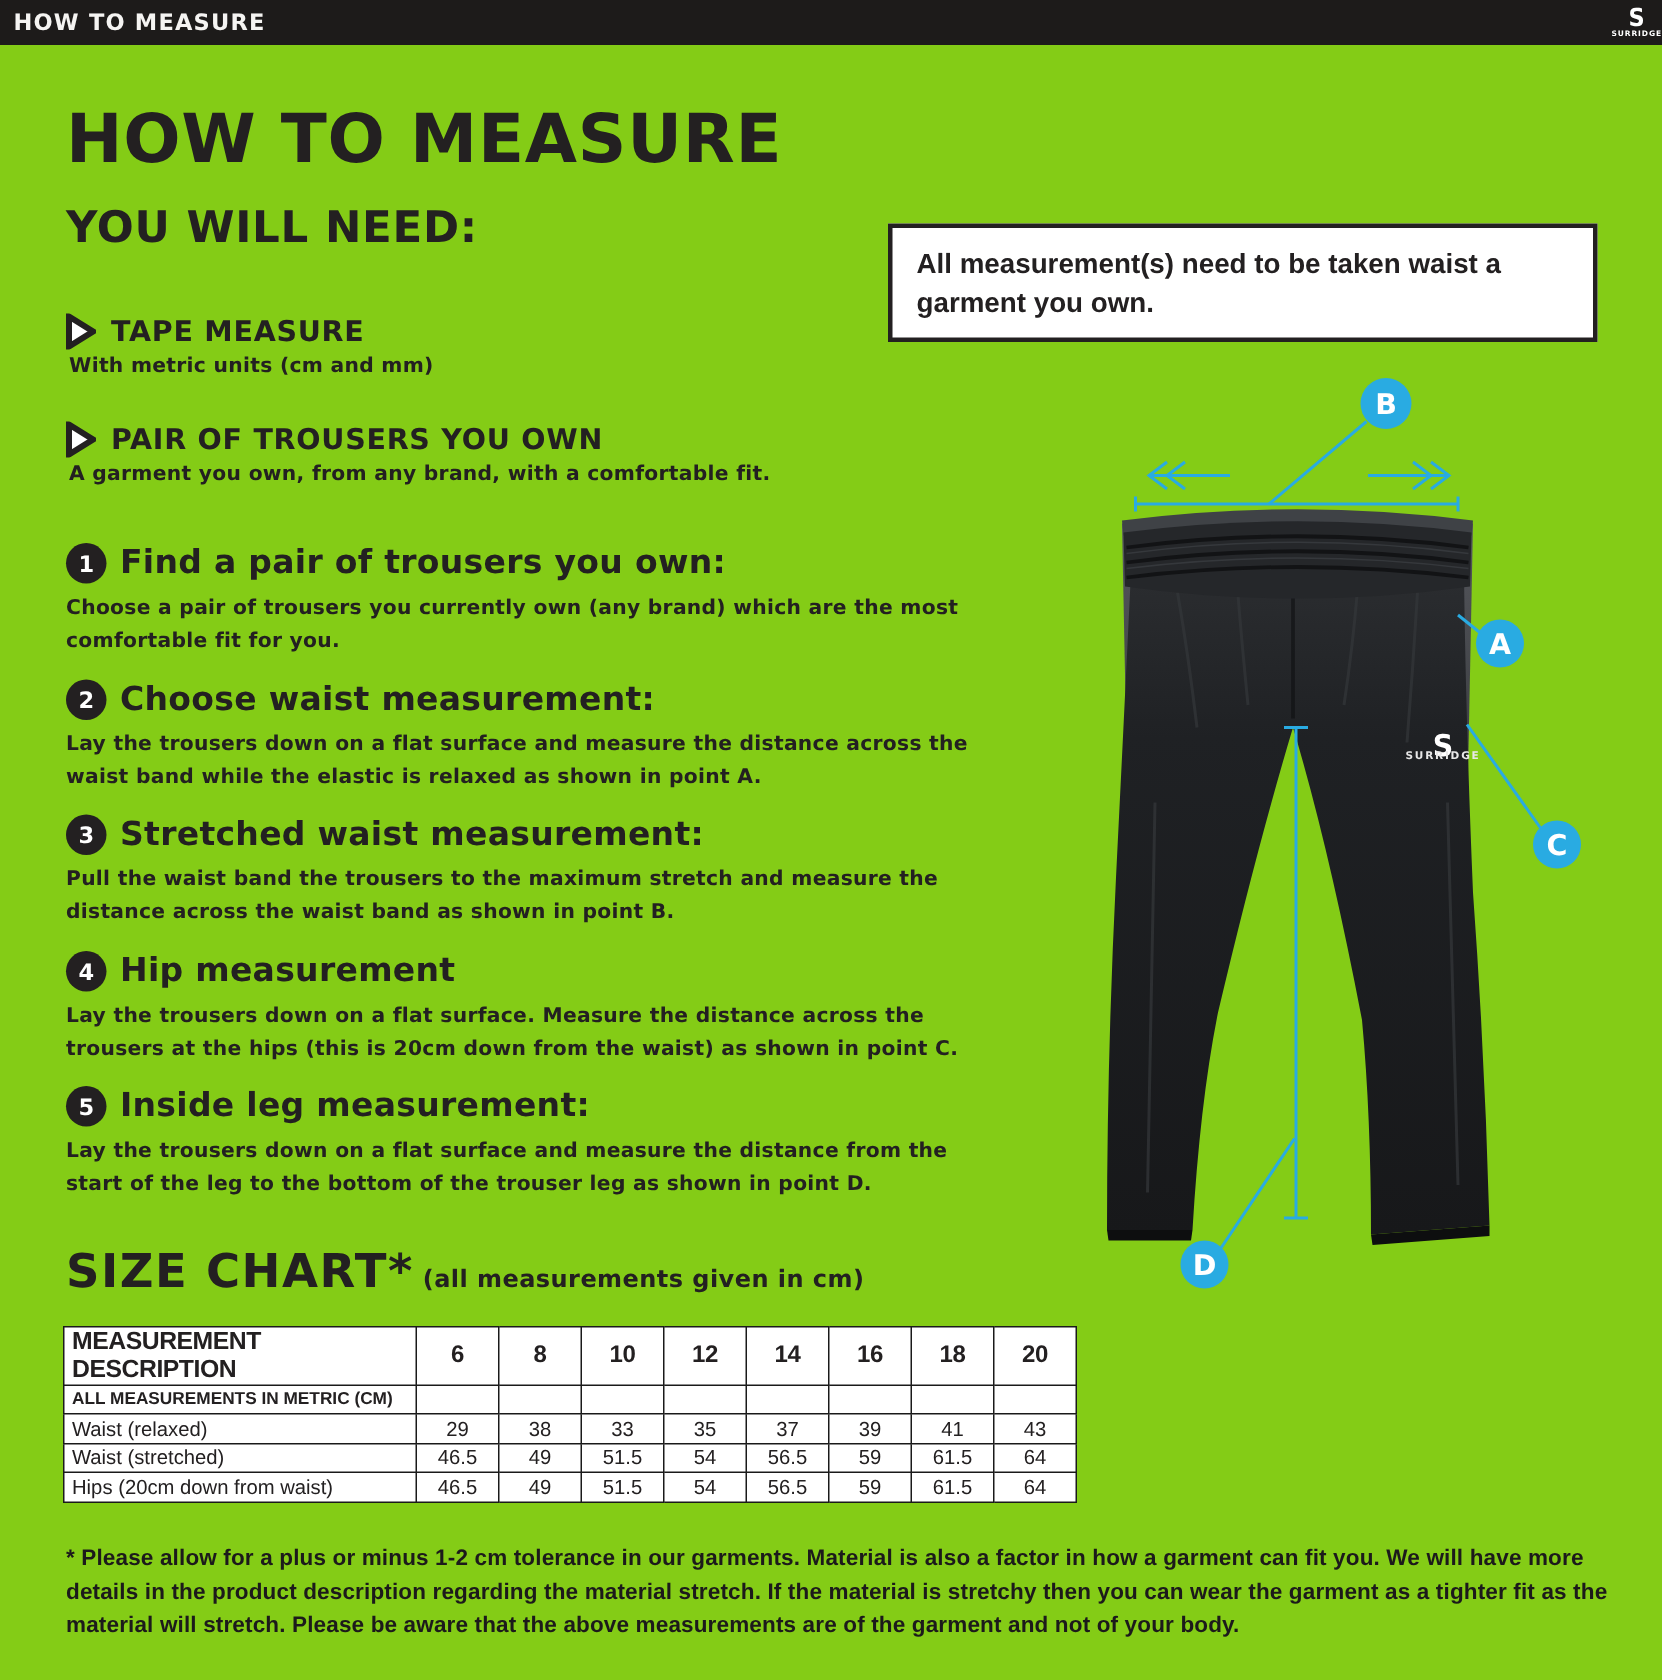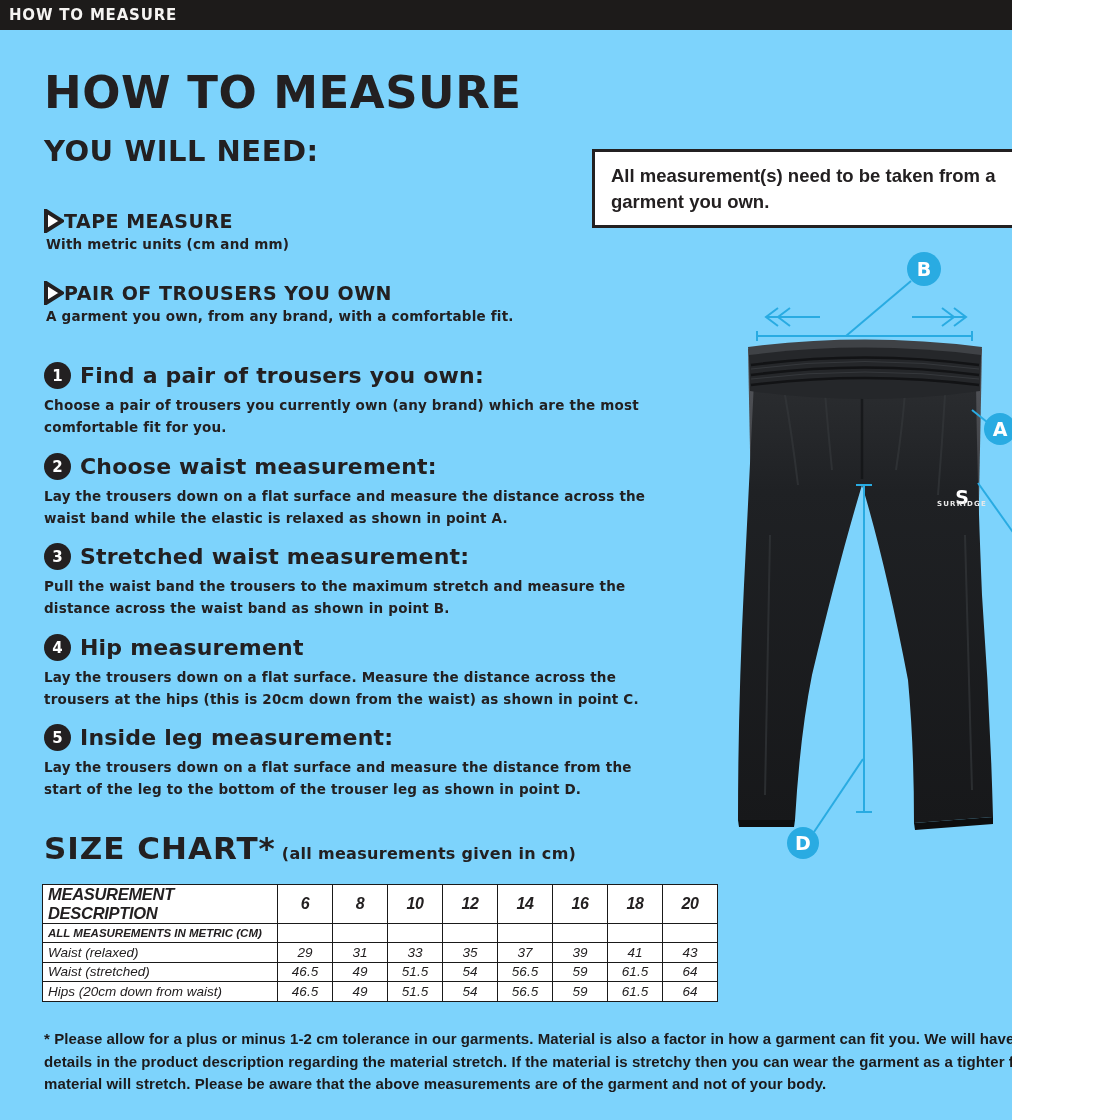--- a/index.html
+++ b/index.html
@@ -1,18 +1,18 @@
 <!DOCTYPE html>
 <html><head>
 <meta charset="utf-8">
 <style>
   * { margin:0; padding:0; box-sizing:border-box; }
   html,body { background:#ffffff; }
   .page {
-    position:relative; width:1012px; height:1120px; background:#7dd3fc;
+    position:relative; width:1108px; height:1120px; background:#84cc16;
     font-family:"DejaVu Sans", sans-serif; color:#232021; overflow:hidden;
   }
   
   .topbar {
     position:absolute; left:0; top:0; width:1120px; height:30px;
     background:#1d1b1a; display:flex; align-items:center; justify-content:space-between;
     padding:0 8px 0 9px;
   }
   .topbar-title {
     color:#f5f4f2; font-size:15px; font-weight:bold; letter-spacing:0.8px;
@@ -26,21 +26,21 @@
   .main-title {
     position:absolute; left:44px; top:66px; font-size:45px; font-weight:bold;
     letter-spacing:0.5px; color:#232021;
   }
   .need-heading {
     position:absolute; left:44px; top:134px; font-size:29px; font-weight:bold; letter-spacing:0.5px;
   }
 
   
   .need-item { position:absolute; left:44px; }
-  .need-item .row { display:flex; align-items:center; }
+  .need-item .row { display:flex; align-items:center; gap:10px; }
   .need-title { font-size:19px; font-weight:bold; letter-spacing:0.5px; }
   .need-desc { font-size:13.5px; font-weight:bold; margin-top:3px; margin-left:2px; letter-spacing:0.2px;text-align:center; }
   .tri-icon { width:20px; height:24px; flex:0 0 auto; }
 
   
   .step { position:absolute; left:44px; width:620px; }
   .step-head { display:flex; align-items:center; gap:9px; }
   .step-badge {
     width:27px; height:27px; border-radius:50%; background:#232021; color:#ffffff;
     font-size:15px; font-weight:bold; display:flex; align-items:center; justify-content:center; flex:0 0 auto;
@@ -54,21 +54,21 @@
     border:3px solid #232021; background:#ffffff; padding:11px 16px;
     font-family:"Liberation Sans", sans-serif; font-size:18.5px; font-weight:bold; line-height:1.42;
   }
 
   
   .figure { position:absolute; left:690px; top:235px; width:430px; height:630px; }
 
   
   .size-heading { position:absolute; left:44px; top:830px; font-size:31px; font-weight:bold; letter-spacing:1px; }
   .size-subheading { font-size:16px; font-weight:bold; letter-spacing:0.3px; margin-left:6px;text-align:center; }
-  .chart-wrap { position:absolute; left:42px; top:884px;font-style:italic; }
+  .chart-wrap { position:absolute; left:42px; top:884px; }
   table.size-chart { border-collapse:collapse; font-family:"Liberation Sans", sans-serif; background:#fff; }
   table.size-chart td, table.size-chart th { border:1.5px solid #1a1a1a; text-align:center; vertical-align:middle; }
   table.size-chart .desc-col { width:235px; text-align:left; padding-left:5px; }
   table.size-chart .size-col { width:55px; }
   tr.hdr th { height:28px; font-size:16px; font-weight:bold; letter-spacing:-0.3px; }
   tr.hdr th.desc-col { font-size:16.5px; }
   tr.note td { height:19px; font-size:11.5px; font-weight:bold; }
   tr.data td { height:19.5px; font-size:13.5px; font-weight:normal; }
 
   
@@ -149,21 +149,21 @@
 
   <div class="step" style="top:724px;">
     <div class="step-head">
       <span class="step-badge">5</span>
       <span class="step-title">Inside leg measurement:</span>
     </div>
     <div class="step-desc">Lay the trousers down on a flat surface and measure the distance from the start of the leg to the bottom of the trouser leg as shown in point D.</div>
   </div>
 
   <div class="callout">
-    <span>All measurement(s) need to be taken from a garment you own.</span>
+    <span>All measurement(s) need to be taken waist a garment you own.</span>
   </div>
 
   <svg class="figure" viewBox="0 0 430 630">
     <defs>
       <linearGradient id="bodyGrad" x1="0" y1="0" x2="0" y2="1">
         <stop offset="0" stop-color="#2b2d30"></stop>
         <stop offset="0.25" stop-color="#1f2124"></stop>
         <stop offset="1" stop-color="#17181a"></stop>
       </linearGradient>
       <linearGradient id="panelGrad" x1="0" y1="0" x2="0" y2="1">
@@ -283,21 +283,21 @@
         <td></td>
             <td></td>
         <td></td>
             <td></td>
         <td></td>
             <td></td>
       </tr>
       <tr class="data">
         <td class="desc-col">Waist (relaxed)</td>
         <td>29</td>
-        <td>31</td>
+        <td>38</td>
         <td>33</td>
         <td>35</td>
         <td>37</td>
         <td>39</td>
         <td>41</td>
         <td>43</td>
       </tr>
       <tr class="data">
         <td class="desc-col">Waist (stretched)</td>
         <td>46.5</td>

